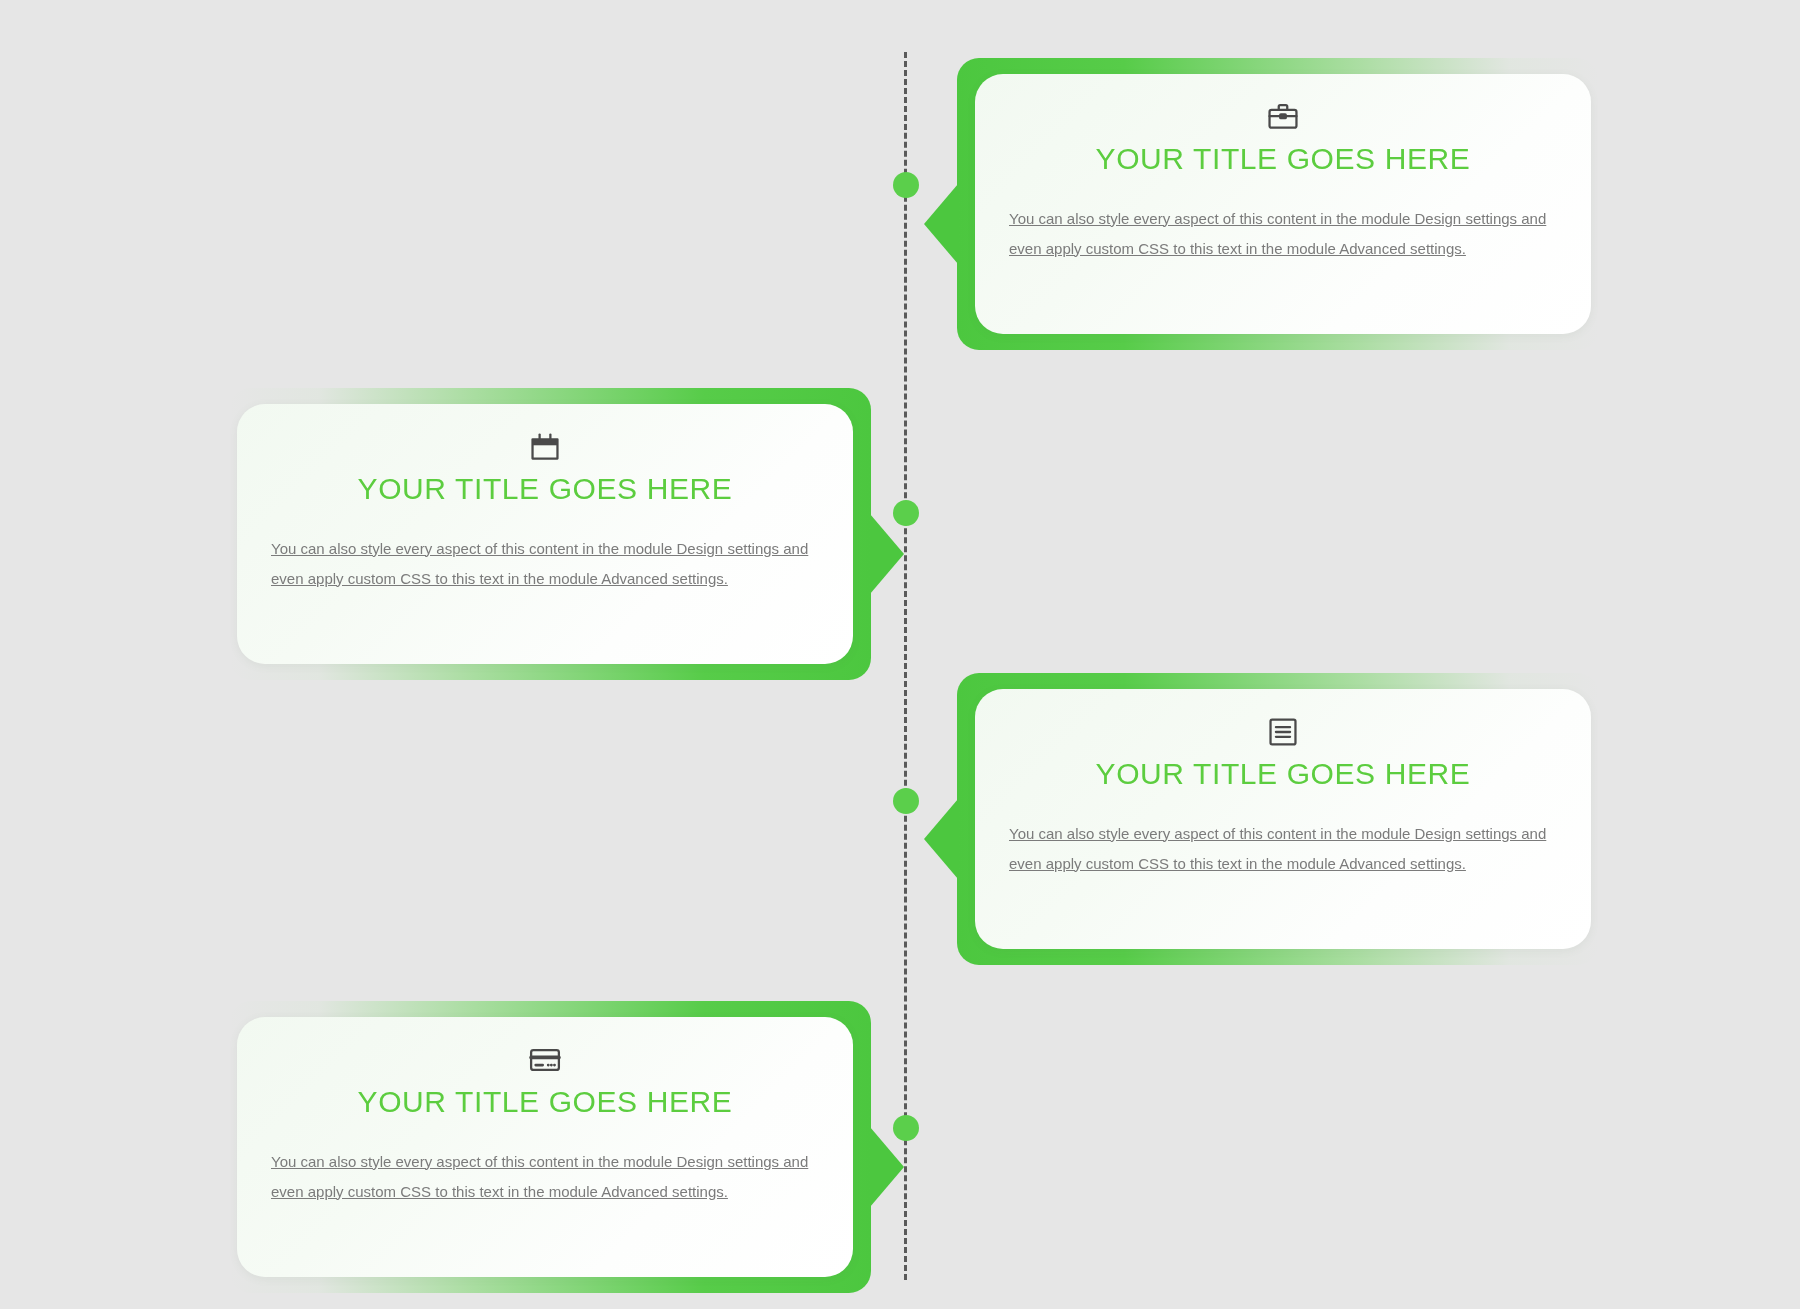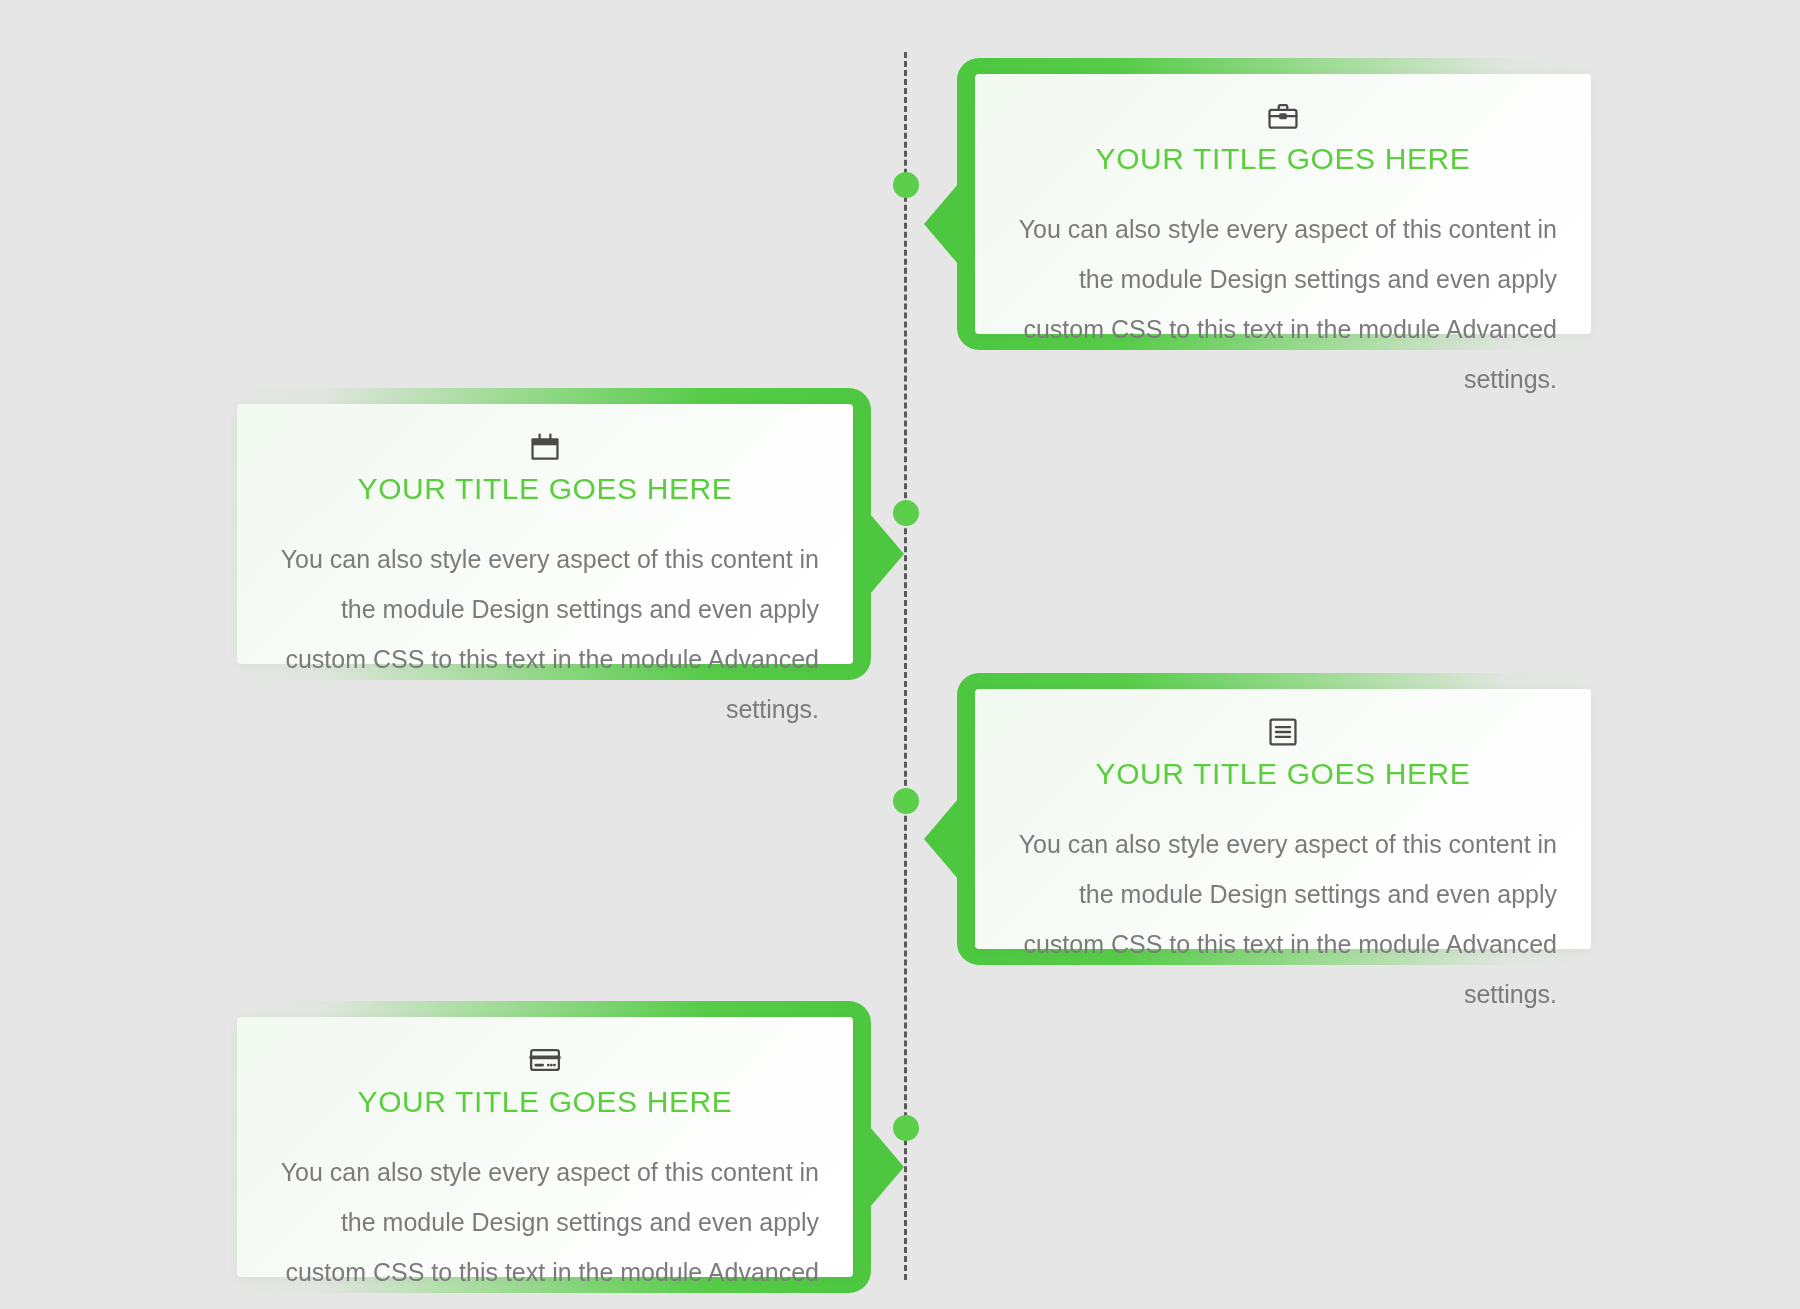--- a/index.html
+++ b/index.html
@@ -75,21 +75,21 @@
     border-bottom: 40px solid transparent;
     border-left: 34px solid #4cc73f;
   }
 
   
   .tl-card {
     position: absolute;
     top: 16px;
     width: 616px;
     height: 260px;
-    border-radius: 4px;
+    border-radius: 28px;
     background: linear-gradient(135deg, #f2f9f1 0%, #f6fbf5 35%, #fdfefd 70%, #ffffff 100%);
     box-shadow: 0 2px 10px rgba(90,120,90,0.07);
     padding: 26px 34px 24px 34px;
   }
   .tl-item.right .tl-card { left: 18px; }
   .tl-item.left  .tl-card { left: 8px;  }
 
   
   .tl-icon {
     display: block;
@@ -108,23 +108,24 @@
     letter-spacing: 0.6px;
     line-height: 1.25;
     margin-top: 2px;
     white-space: nowrap;
   }
 
   
   .tl-body {
     margin-top: 26px;
     color: #7b7b7b;
-    font-size: 25px;
+    font-size: 15px;
     line-height: 2.0;
-    text-align: right;
+    text-align: left;
+    text-decoration: underline;
   }
 
   
   .tl-dot {
     position: absolute;
     left: 893px;
     width: 26px;
     height: 26px;
     border-radius: 50%;
     background: #5bcf4b;

